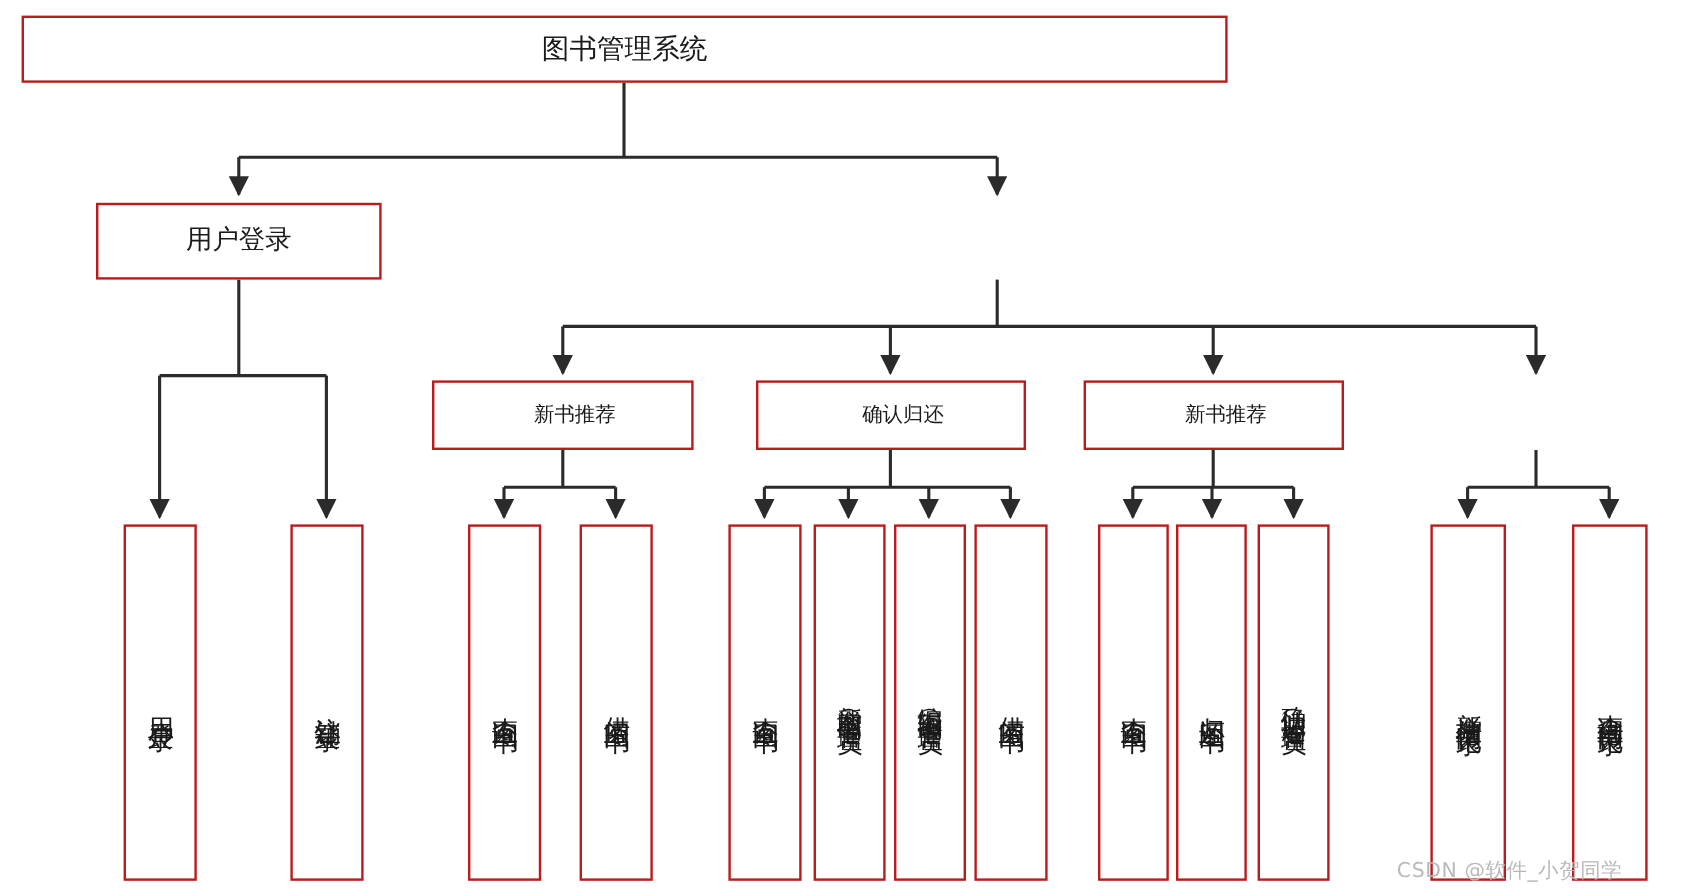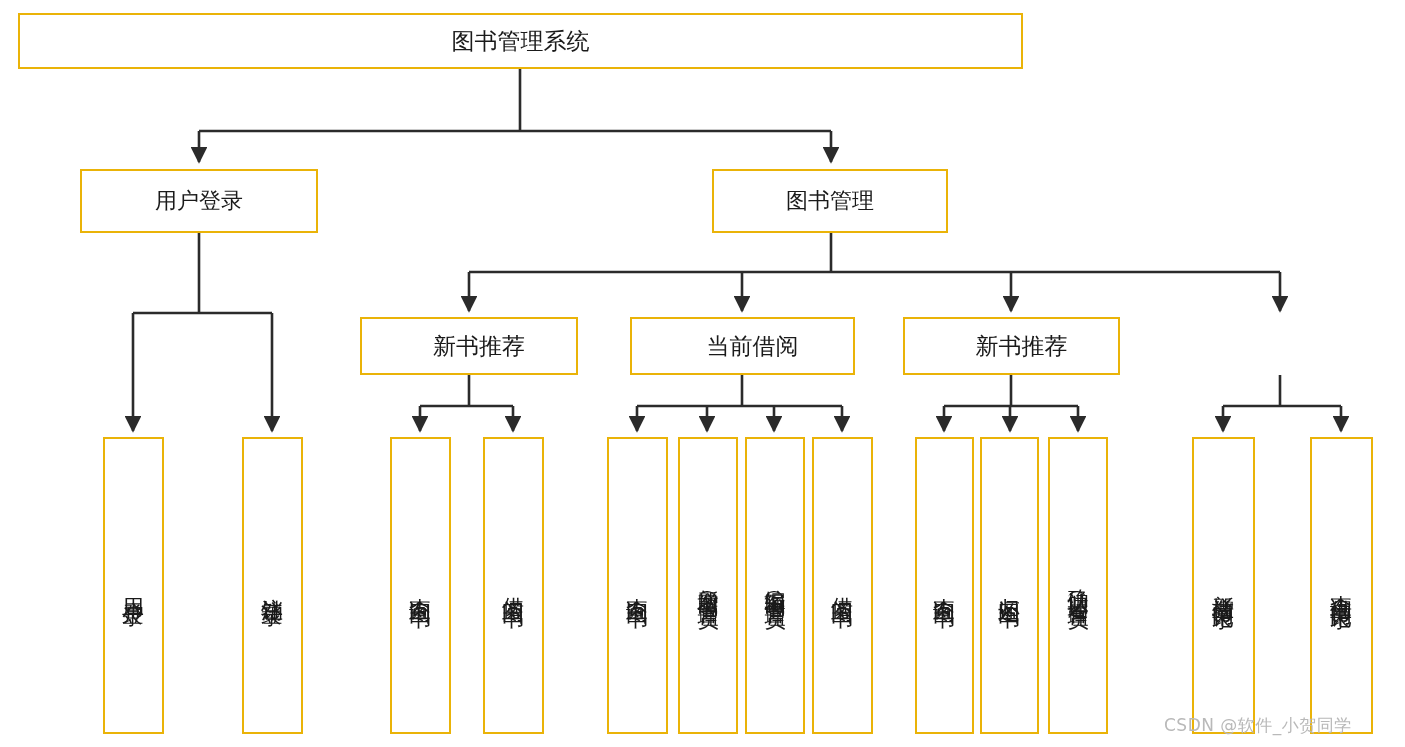--- a/index.html
+++ b/index.html
@@ -22,21 +22,21 @@
     left: 0;
     top: 0;
     width: 1405px;
     height: 747px;
     pointer-events: none;
   }
   .node {
     position: absolute;
     box-sizing: border-box;
     background: #ffffff;
-    border: 2px solid #eab308;
+    border: 2px solid #b91c1c;
     display: flex;
     align-items: center;
     justify-content: center;
     color: #1a1a1a;
   }
   .node .label {
     display: block;
     text-align: center;
     line-height: 1.0;
     white-space: nowrap;
@@ -46,21 +46,21 @@
   .node-root .label { font-size: 23px; }
 
   
   .node-l2 { height: 64px; }
   .node-l2 .label { font-size: 22px; }
   .n-user-login  { left: 80px;  top: 169px; width: 238px; }
   .n-book-mgmt   { left: 712px; top: 169px; width: 236px; }
 
   
   .node-l3 { height: 58px; }
-  .node-l3 .label { font-size: 23px; margin-left: 20px; }
+  .node-l3 .label { font-size: 17px; margin-left: 20px; }
   .n-newbook   { left: 360px;  top: 317px; width: 218px; }
   .n-borrow    { left: 630px;  top: 317px; width: 225px; }
   .n-current   { left: 903px;  top: 317px; width: 217px; }
   .n-record    { left: 1170px; top: 317px; width: 220px; }
 
   
   .node-leaf {
     top: 437px;
     height: 297px;
     border-width: 2px;
@@ -159,29 +159,26 @@
     </g>
   </svg>
 
   <div class="node node-root">
     <span class="label">图书管理系统</span>
   </div>
 
   <div class="node node-l2 n-user-login">
     <span class="label">用户登录</span>
   </div>
-  <div class="node node-l2 n-book-mgmt">
-    <span class="label">图书管理</span>
-  </div>
 
   <div class="node node-l3 n-newbook">
     <span class="label">新书推荐</span>
   </div>
   <div class="node node-l3 n-borrow">
-    <span class="label">当前借阅</span>
+    <span class="label">确认归还</span>
   </div>
   <div class="node node-l3 n-current">
     <span class="label">新书推荐</span>
   </div>
 
   <div class="node node-leaf lf1">
     <span class="label">用户登录</span>
   </div>
   <div class="node node-leaf lf2">
     <span class="label">注销登录</span>

